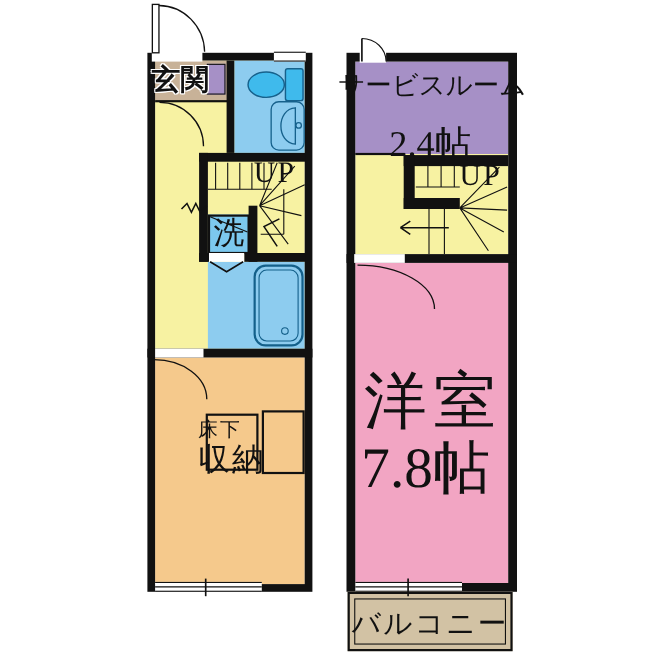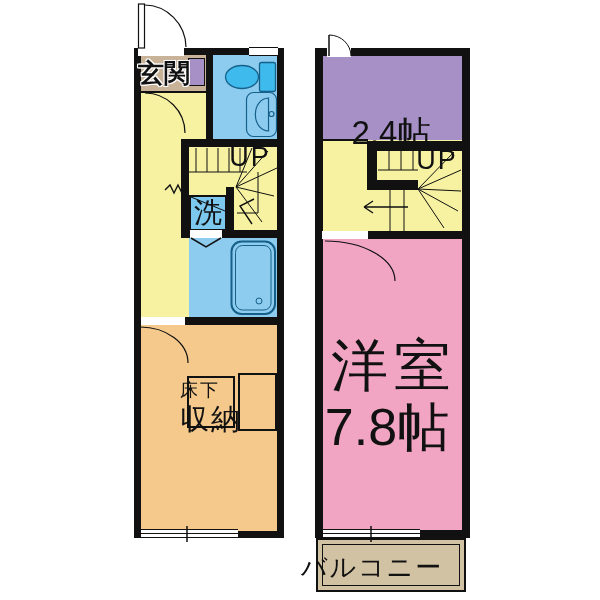--- a/index.html
+++ b/index.html
@@ -1,17 +1,17 @@
 <!DOCTYPE html>
 <html><head>
 <meta charset="utf-8">
 <style>
   html,body{margin:0;padding:0;background:#fff;}
   #canvas{position:relative;width:600px;height:600px;background:#ffffff;overflow:hidden;
-          font-family:Liberation Sans, sans-serif;}
+          font-family:Liberation Serif, serif;}
   .abs{position:absolute;}
   .room{position:absolute;}
   .wall{position:absolute;background:#111111;}
   .open{position:absolute;background:#ffffff;}
   .win{position:absolute;background:#ffffff;border-top:1px solid #111;border-bottom:1px solid #111;box-sizing:border-box;}
   .box{position:absolute;border:2px solid #111;box-sizing:border-box;}
   .thinline{position:absolute;background:#111;}
   .lbl{position:absolute;color:#111;transform:translate(-50%,-50%);white-space:nowrap;line-height:1;}
   .halo{text-shadow:-1px -1px 0 #fff,1px -1px 0 #fff,-1px 1px 0 #fff,1px 1px 0 #fff,0 1px 0 #fff,0 -1px 0 #fff;}
   svg{position:absolute;left:0;top:0;pointer-events:none;}
@@ -134,19 +134,20 @@
       <path d="M371,526 V542" stroke-width="1.5"></path>
     </g>
   </svg>
 
   <div class="lbl halo" style="left:164px;top:73px;font-size:26px;font-weight:600;">玄関</div>
   <div class="lbl" style="left:250px;top:157px;font-size:27px;letter-spacing:2px;">UP</div>
   <div class="lbl" style="left:208px;top:213px;font-size:28px;font-weight:500;">洗</div>
   <div class="lbl" style="left:200px;top:390px;font-size:18px;font-weight:500;letter-spacing:2px;">床下</div>
   <div class="lbl" style="left:211px;top:419px;font-size:29px;font-weight:500;letter-spacing:2px;">収納</div>
 
+  <div class="lbl" style="left:393px;top:78px;font-size:24px;font-weight:500;">サービスルーム</div>
   <div class="lbl" style="left:391px;top:112px;font-size:33px;font-weight:500;margin-top:20px;">2.4帖</div>
   <div class="lbl" style="left:437px;top:160px;font-size:27px;letter-spacing:2px;">UP</div>
   <div class="lbl" style="left:394px;top:365px;font-size:57px;font-weight:500;letter-spacing:6px;">洋室</div>
   <div class="lbl" style="left:387px;top:427px;font-size:52px;font-weight:500;">7.8帖</div>
-  <div class="lbl" style="left:372px;top:567px;font-size:26px;font-weight:500;letter-spacing:2px;">バルコニー</div>
+  <div class="lbl" style="left:391px;top:567px;font-size:26px;font-weight:500;letter-spacing:2px;">バルコニー</div>
 
 </div>
 
 </body></html>

